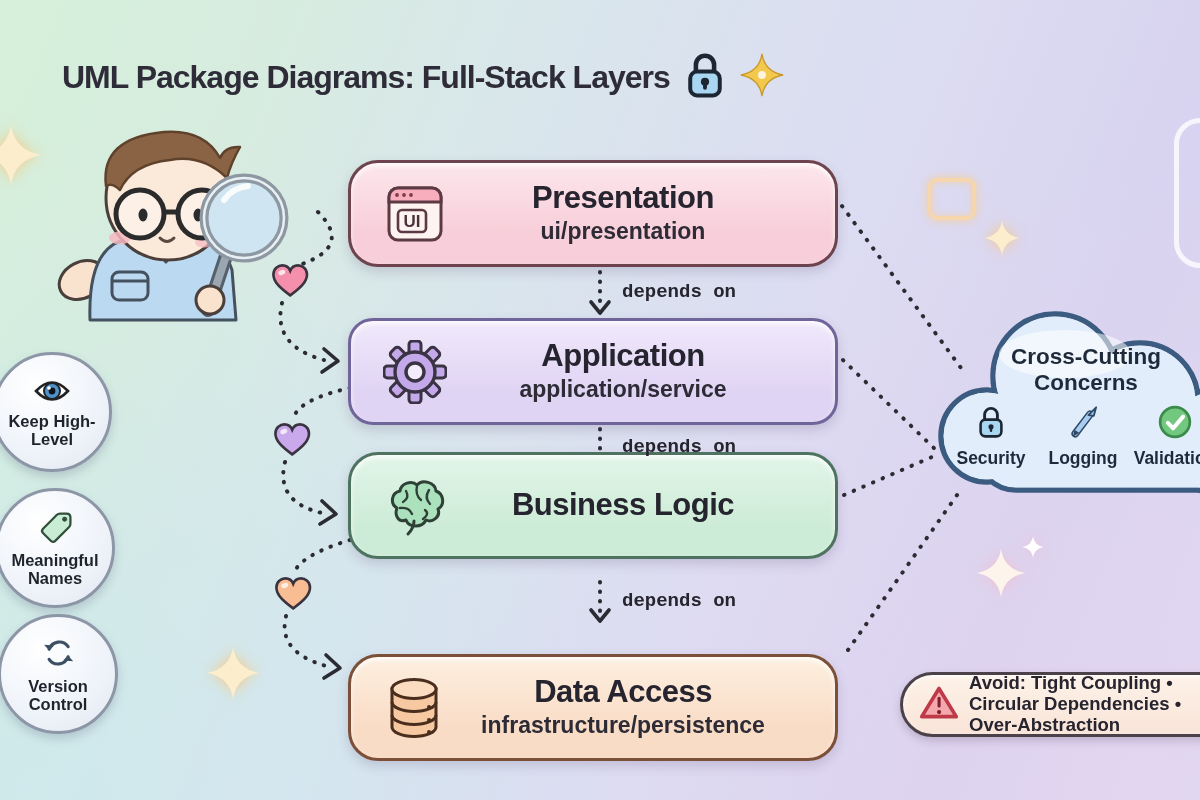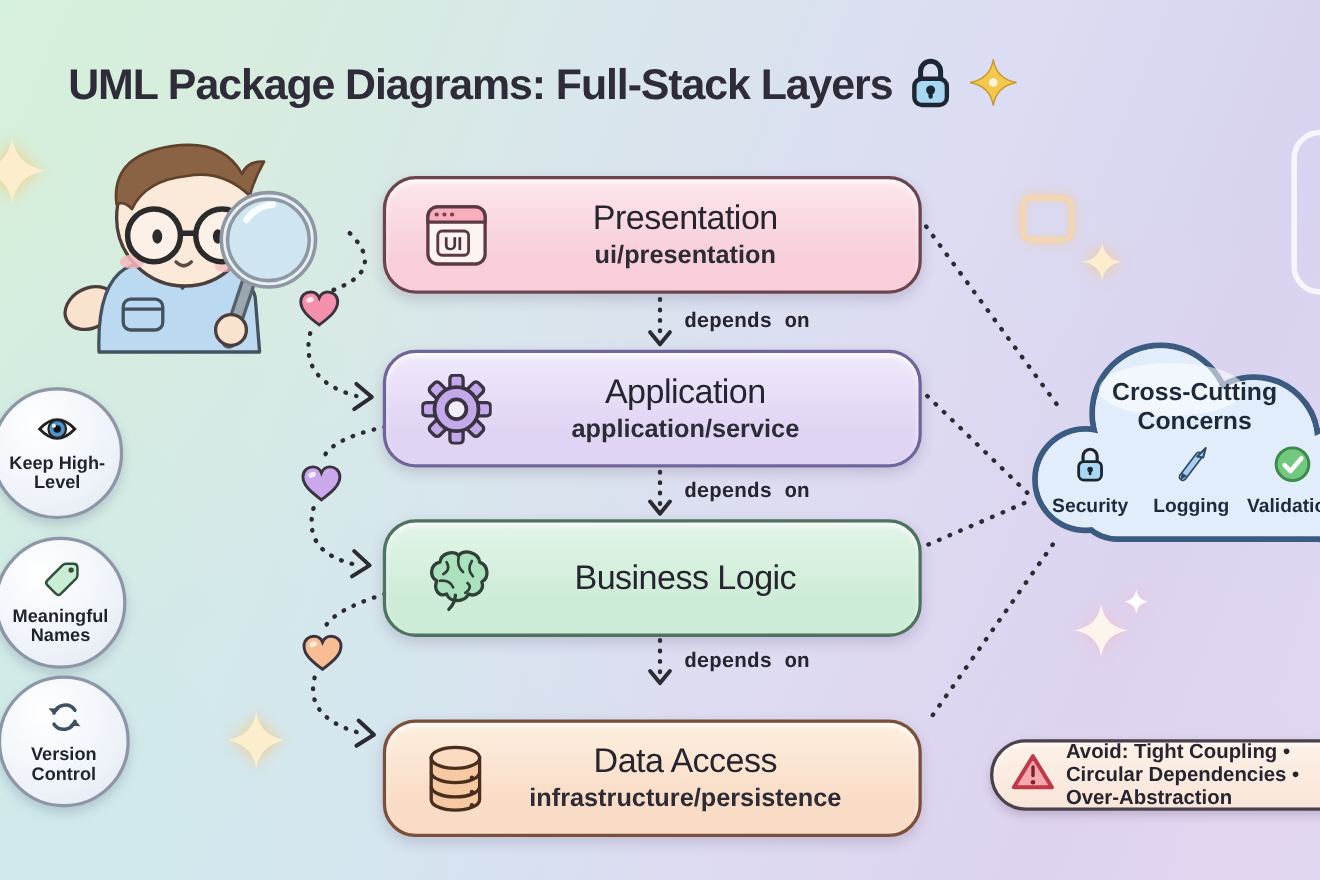--- a/index.html
+++ b/index.html
@@ -7,35 +7,35 @@
     width:1200px;height:800px;overflow:hidden;position:relative;
     font-family:"Liberation Sans","DejaVu Sans",sans-serif;
     background:
       radial-gradient(circle at 2% 98%, rgba(200,232,244,.55), transparent 42%),
       radial-gradient(circle at 92% 96%, rgba(235,212,238,.40), transparent 45%),
       linear-gradient(112deg,#d5f0da 0%,#d7ecdf 18%,#d9e6ec 38%,#dcdcf2 62%,#d8d3f0 82%,#ddd8f3 100%);
   }
   .abs{position:absolute;}
   
   .title-row{left:62px;top:50px;display:flex;align-items:center;gap:12px;}
-  .title-text{font-size:39px;font-weight:800;color:#2e2c38;letter-spacing:-1px;white-space:nowrap;}
+  .title-text{font-size:32px;font-weight:800;color:#2e2c38;letter-spacing:-1px;white-space:nowrap;}
   
   .layer{
     left:348px;width:490px;height:107px;border-radius:30px;border:3.5px solid;
     display:flex;align-items:center;box-sizing:border-box;padding:0 22px 0 32px;
     box-shadow:0 5px 12px rgba(90,70,110,.20), inset 0 3px 5px rgba(255,255,255,.85);
     justify-content:center;
   }
   .layer .licon{flex:0 0 68px;width:68px;display:flex;align-items:center;}
   .layer .ltxt{flex:1;text-align:center;padding-right:18px;}
-  .layer .lname{font-size:31px;font-weight:400;color:#26242e;letter-spacing:-.5px;line-height:1.05;}
+  .layer .lname{font-size:31px;font-weight:700;color:#26242e;letter-spacing:-.5px;line-height:1.05;}
   .layer .lpkg{font-size:23px;font-weight:700;color:#2d2b35;margin-top:3px;}
   .layer-presentation{top:160px;background:linear-gradient(180deg,#fde6ec 0%,#f7ced9 70%);border-color:#6d434e;}
-  .layer-application{top:318px;background:linear-gradient(180deg,#f0e9fb 0%,#e0d4f4 70%);border-color:#70659a;}
-  .layer-business{top:472px;background:linear-gradient(180deg,#e2f5e8 0%,#cdecd7 70%);border-color:#4e7360;}
+  .layer-application{top:318px;background:linear-gradient(180deg,#f0e9fb 0%,#e0d4f4 70%);border-color:#70659a;border-radius:25px;}
+  .layer-business{top:452px;background:linear-gradient(180deg,#e2f5e8 0%,#cdecd7 70%);border-color:#4e7360;}
   .layer-data{top:654px;background:linear-gradient(180deg,#fdefdf 0%,#f9dcc6 70%);border-color:#7c4f39;}
   
   .dep{left:622px;font-size:19px;font-weight:800;color:#26242e;font-family:Liberation Mono, monospace;}
   
   .tip{
     width:114px;height:114px;border-radius:50%;
     background:radial-gradient(circle at 35% 28%,#ffffff 0%,#f0f4fa 55%,#e2e8f2 100%);
     border:3.5px solid #8c96a6;box-shadow:0 5px 10px rgba(100,110,135,.28);
     display:flex;flex-direction:column;align-items:center;justify-content:center;gap:3px;text-align:center;
   }

